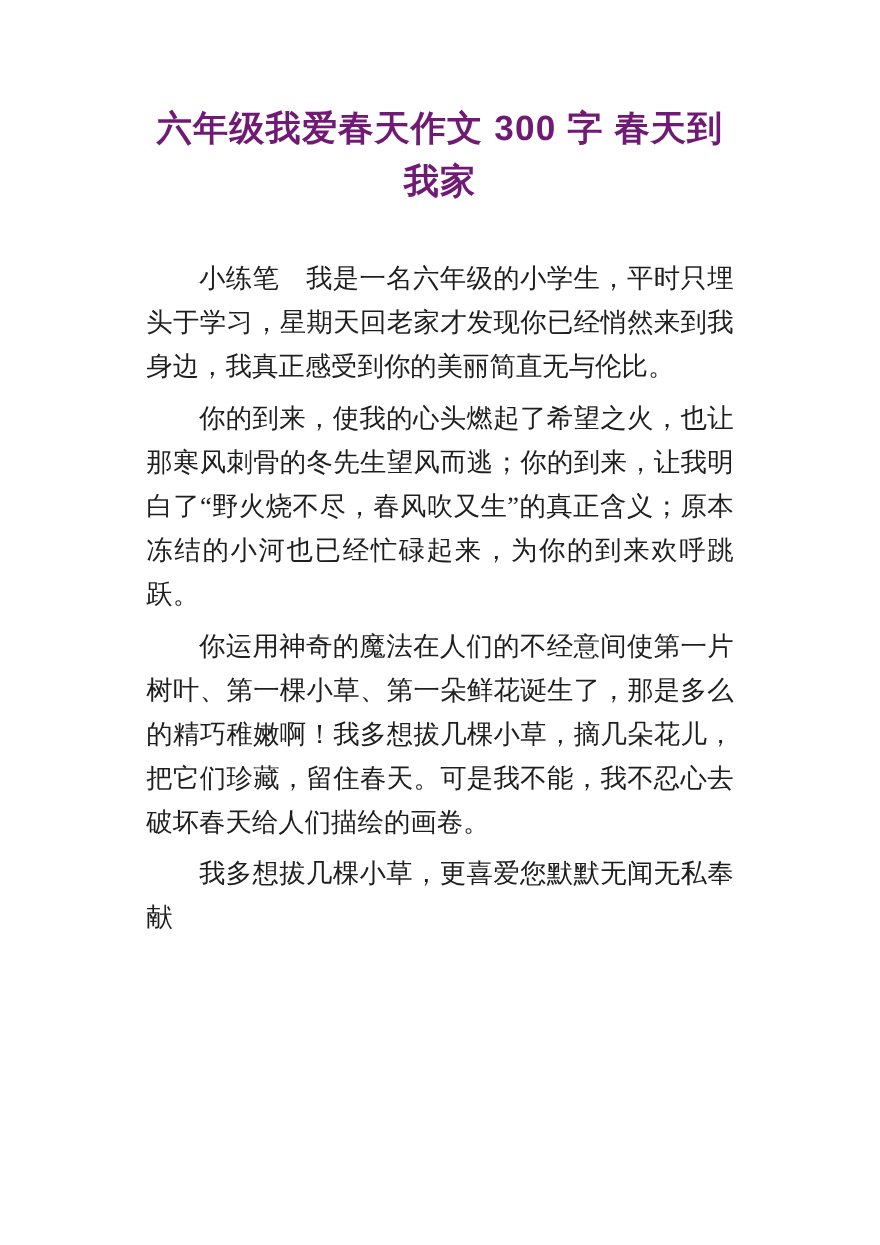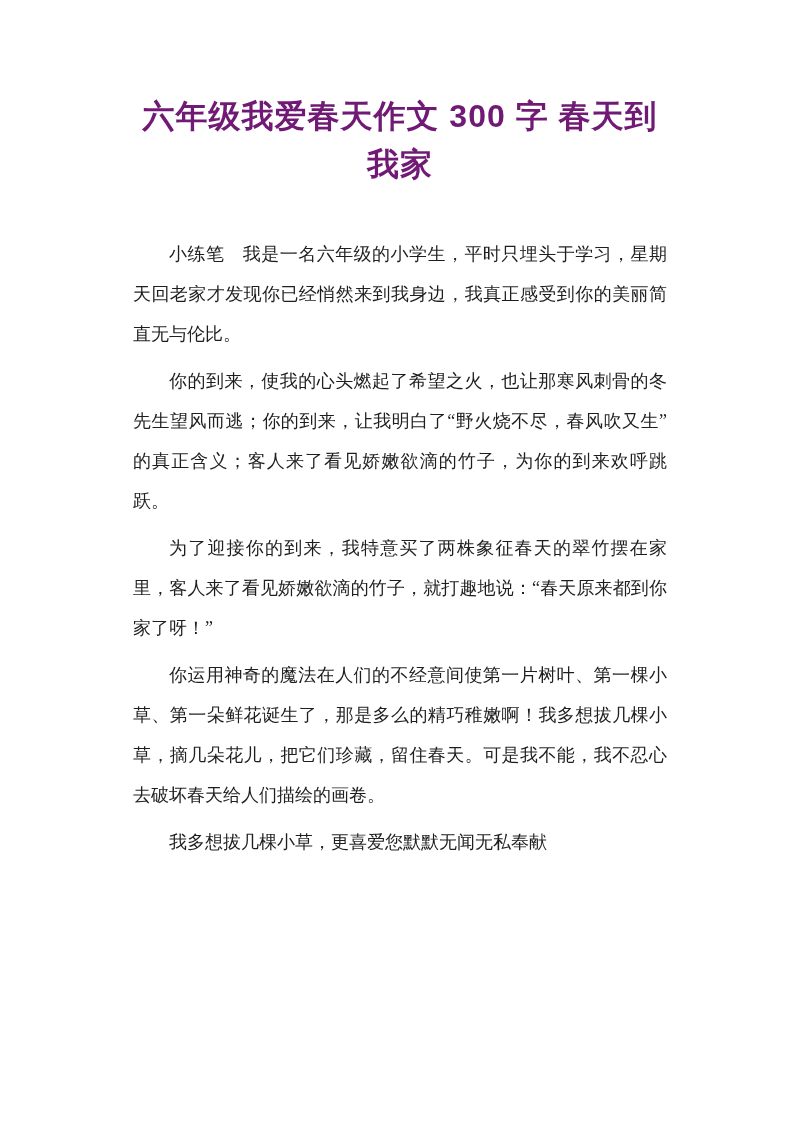--- a/index.html
+++ b/index.html
@@ -24,36 +24,35 @@
     font-family: "Liberation Sans", sans-serif;
     font-weight: 700;
     font-size: 32px;
     line-height: 48px;
     text-align: center;
     color: #701a75;
     margin: 0 0 46px 0;
     letter-spacing: 1px;
   }
   .doc-body p {
-    font-size: 18px;
+    font-size: 24px;
     line-height: 40px;
     color: #1e1e1e;
     text-align: justify;
     text-justify: inter-ideograph;
     text-indent: 2em;
     margin: 0 0 7px 0;
     word-break: break-all;
   }
 </style>
 </head>
 <body>
 
 <div class="doc-page">
   <h1 class="doc-title">六年级我爱春天作文 300 字 春天到我家</h1>
 
   <div class="doc-body">
     <p>小练笔　我是一名六年级的小学生，平时只埋头于学习，星期天回老家才发现你已经悄然来到我身边，我真正感受到你的美丽简直无与伦比。</p>
-    <p>你的到来，使我的心头燃起了希望之火，也让那寒风刺骨的冬先生望风而逃；你的到来，让我明白了“野火烧不尽，春风吹又生”的真正含义；客人来了看见娇嫩欲滴的竹子，为你的到来欢呼跳跃。</p>
-    <p>为了迎接你的到来，我特意买了两株象征春天的翠竹摆在家里，客人来了看见娇嫩欲滴的竹子，就打趣地说：“春天原来都到你家了呀！”</p>
+    <p>你的到来，使我的心头燃起了希望之火，也让那寒风刺骨的冬先生望风而逃；你的到来，让我明白了“野火烧不尽，春风吹又生”的真正含义；原本冻结的小河也已经忙碌起来，为你的到来欢呼跳跃。</p>
     <p>你运用神奇的魔法在人们的不经意间使第一片树叶、第一棵小草、第一朵鲜花诞生了，那是多么的精巧稚嫩啊！我多想拔几棵小草，摘几朵花儿，把它们珍藏，留住春天。可是我不能，我不忍心去破坏春天给人们描绘的画卷。</p>
     <p>我多想拔几棵小草，更喜爱您默默无闻无私奉献</p>
   </div>
 </div>
 
 </body></html>

